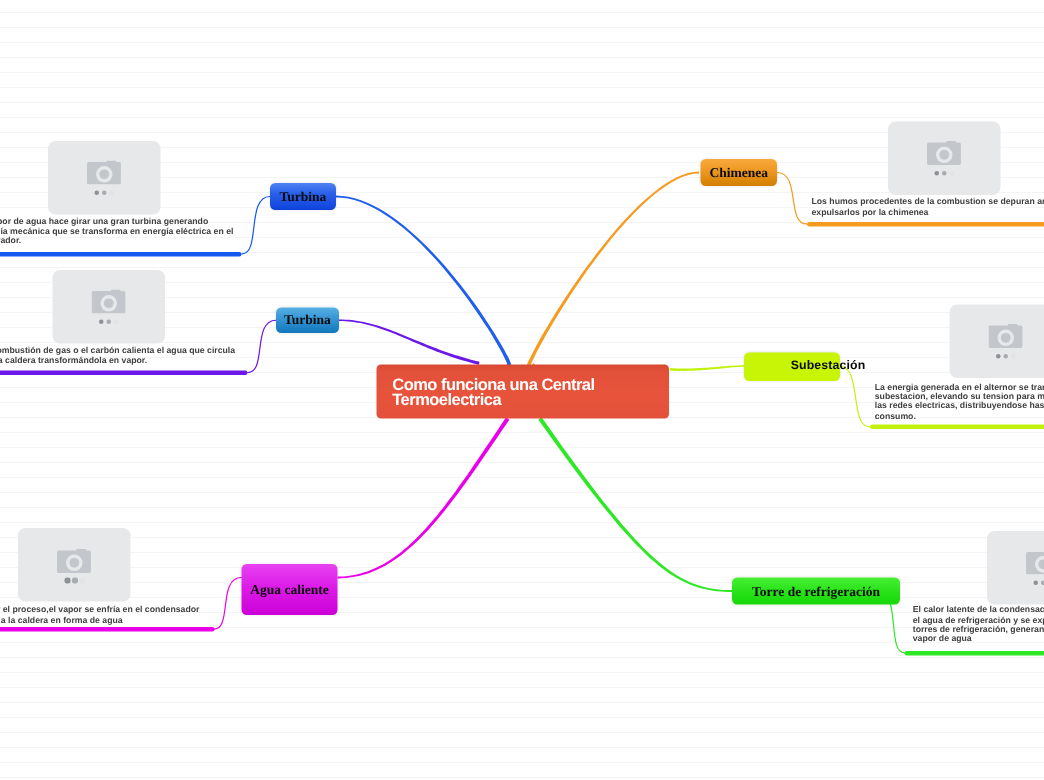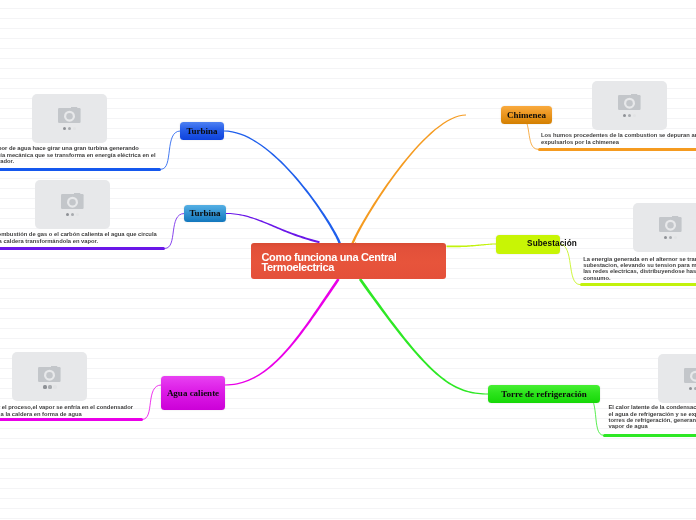--- a/index.html
+++ b/index.html
@@ -180,21 +180,21 @@
   </div>
 
   <div class="topic" style="left:184px;top:205px;width:42px;height:17px;background:linear-gradient(180deg,#55b0e4 0%,#3695d3 45%,#1277bd 100%);">
     <span>Turbina</span>
   </div>
 
   <div class="topic" style="left:161px;top:376px;width:64px;height:34px;background:linear-gradient(180deg,#e842f2 0%,#dc1ce6 45%,#cc00d8 100%);">
     <span>Agua caliente</span>
   </div>
 
-  <div class="topic" style="left:467px;top:106px;width:51px;height:18px;background:linear-gradient(180deg,#f9aa3e 0%,#ec9721 45%,#d37f00 100%);margin-left:34px;">
+  <div class="topic" style="left:467px;top:106px;width:51px;height:18px;background:linear-gradient(180deg,#f9aa3e 0%,#ec9721 45%,#d37f00 100%);">
     <span>Chimenea</span>
   </div>
 
   <div class="topic sans" style="left:496px;top:235px;width:64px;height:19px;background:#c8f505;padding-left:48px;">
     <span>Subestación</span>
   </div>
 
   <div class="topic" style="left:488px;top:385px;width:112px;height:18px;background:linear-gradient(180deg,#47ef33 0%,#2ce41c 45%,#16d807 100%);">
     <span>Torre de refrigeración</span>
   </div>

